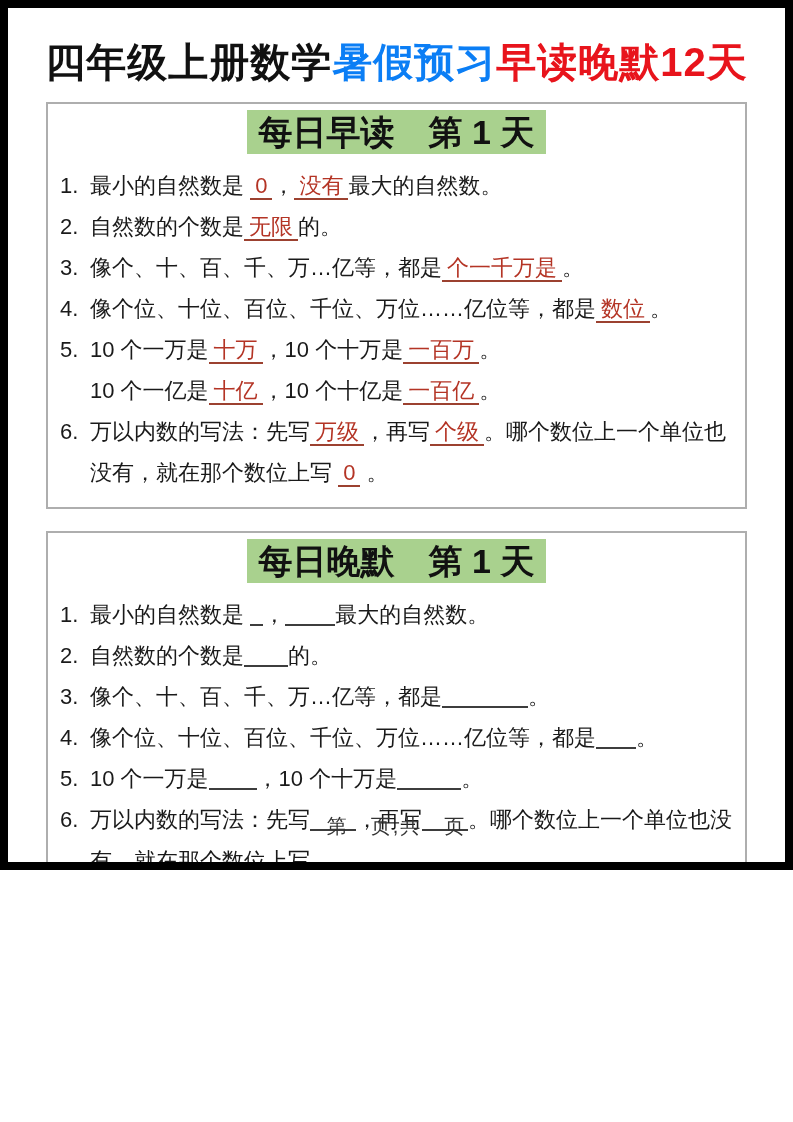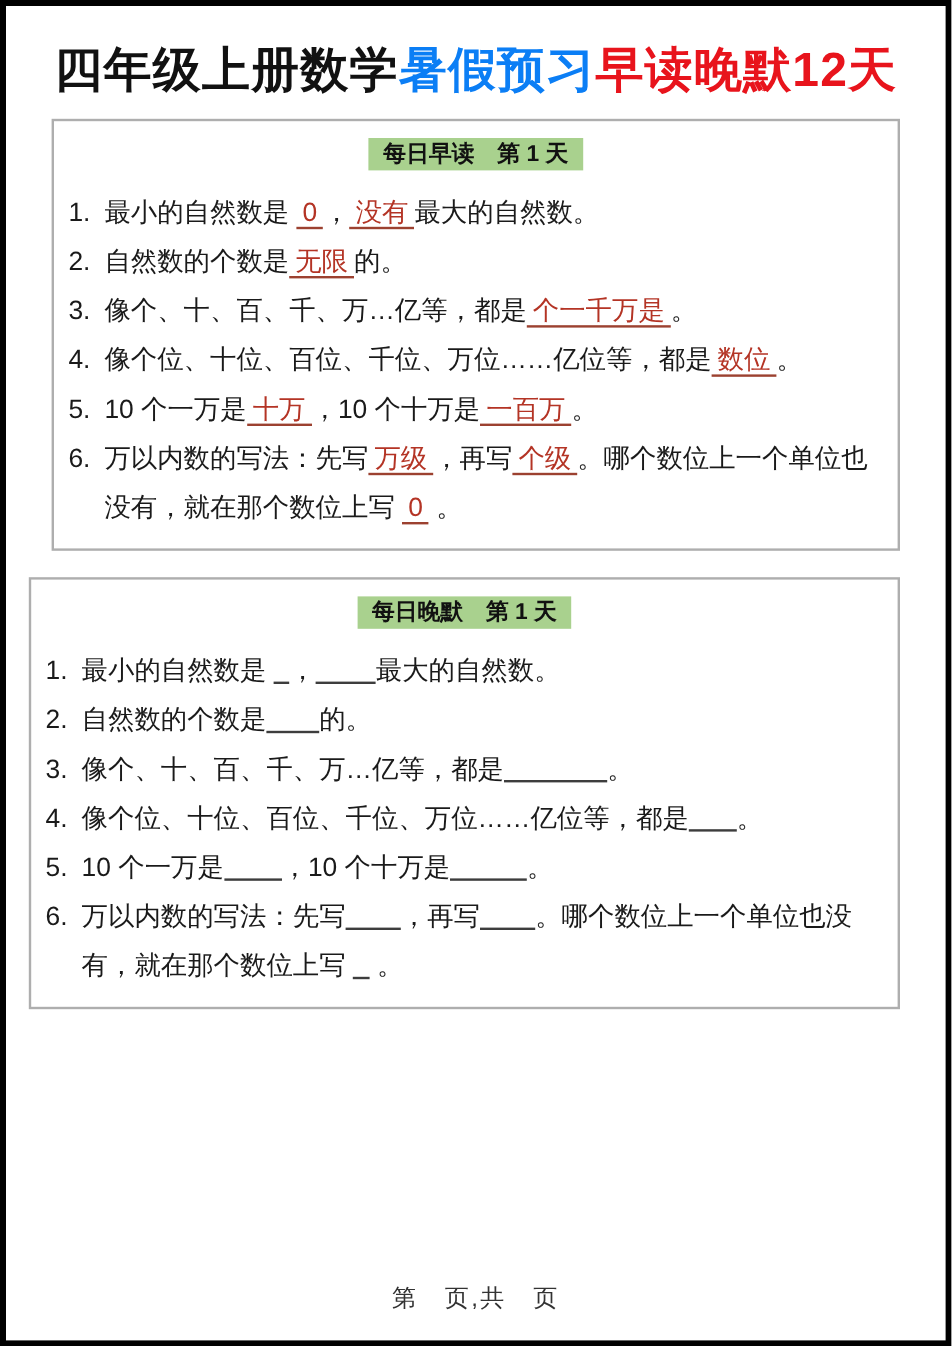--- a/index.html
+++ b/index.html
@@ -1,35 +1,35 @@
 <!DOCTYPE html>
 <html style="--accent-green: #a9d18e; --answer-red: #b43425; --answer-underline: #9c4130;"><head>
 <meta charset="utf-8">
 <style>
   html,body{margin:0;padding:0;background:#ffffff;}
   .page{
-    width:793px;height:1122px;box-sizing:border-box;position:relative;
-    background:#ffffff;border:5px solid #000000;
+    width:793px;height:870px;box-sizing:border-box;position:relative;
+    background:#ffffff;border:8px solid #000000;
     font-family:"Liberation Sans","DejaVu Sans",sans-serif;
     color:#1a1a1a;overflow:hidden;
   }
   .title{
     text-align:center;margin:30px 0 16px 0;
     font-size:40px;font-weight:bold;letter-spacing:1px;line-height:1.2;
     white-space:nowrap;
   }
   .box{
     margin:0 38px;border:2px solid #aeaeae;background:#fff;
     padding:8px 12px 14px 12px;box-sizing:border-box;
   }
-  .box + .box{margin-top:22px;margin-left:19px;}
+  .box + .box{margin-top:22px;}
   .box-header{text-align:center;margin:2px 0 8px 0;line-height:36px;}
   .box-header .hl{
     background:var(--accent-green,#a9d18e);
-    font-size:19px;font-weight:bold;padding:3px 12px;color:#111;
+    font-size:34px;font-weight:bold;padding:3px 12px;color:#111;
   }
   .item{display:flex;font-size:22px;line-height:41px;}
   .item .num{width:30px;flex:none;}
   .item .content{flex:1;min-width:0;}
   .answer{
     color:var(--answer-red,#b43425);
     border-bottom:2px solid var(--answer-underline,#9c4130);
     padding:0 5px;
   }
   .blank{
@@ -63,20 +63,24 @@
         </div>
         <div class="item">
           <span class="num">4.</span>
           <span class="content"><span>像个位、十位、百位、千位、万位……亿位等，都是</span><span class="answer">数位</span><span>。</span></span>
         </div>
         <div class="item">
           <span class="num">5.</span>
           <span class="content"><span>10 个一万是</span><span class="answer">十万</span><span>，10 个十万是</span><span class="answer">一百万</span><span>。</span></span>
         </div>
         <div class="item">
+          <span class="num"></span>
+          <span class="content"><span>10 个一亿是</span><span class="answer">十亿</span><span>，10 个十亿是</span><span class="answer">一百亿</span><span>。</span></span>
+        </div>
+        <div class="item">
           <span class="num">6.</span>
           <span class="content"><span>万以内数的写法：先写</span><span class="answer">万级</span><span>，再写</span><span class="answer">个级</span><span>。哪个数位上一个单位也没有，就在那个数位上写 </span><span class="answer">0</span><span> 。</span></span>
         </div>
       </div>
       <div class="box">
         <div class="box-header"><span class="hl">每日晚默　第 1 天</span></div>
         <div class="item">
           <span class="num">1.</span>
           <span class="content"><span>最小的自然数是 </span><span class="blank" style="width: 13px;"></span><span>，</span><span class="blank" style="width: 50px;"></span><span>最大的自然数。</span></span>
         </div>

